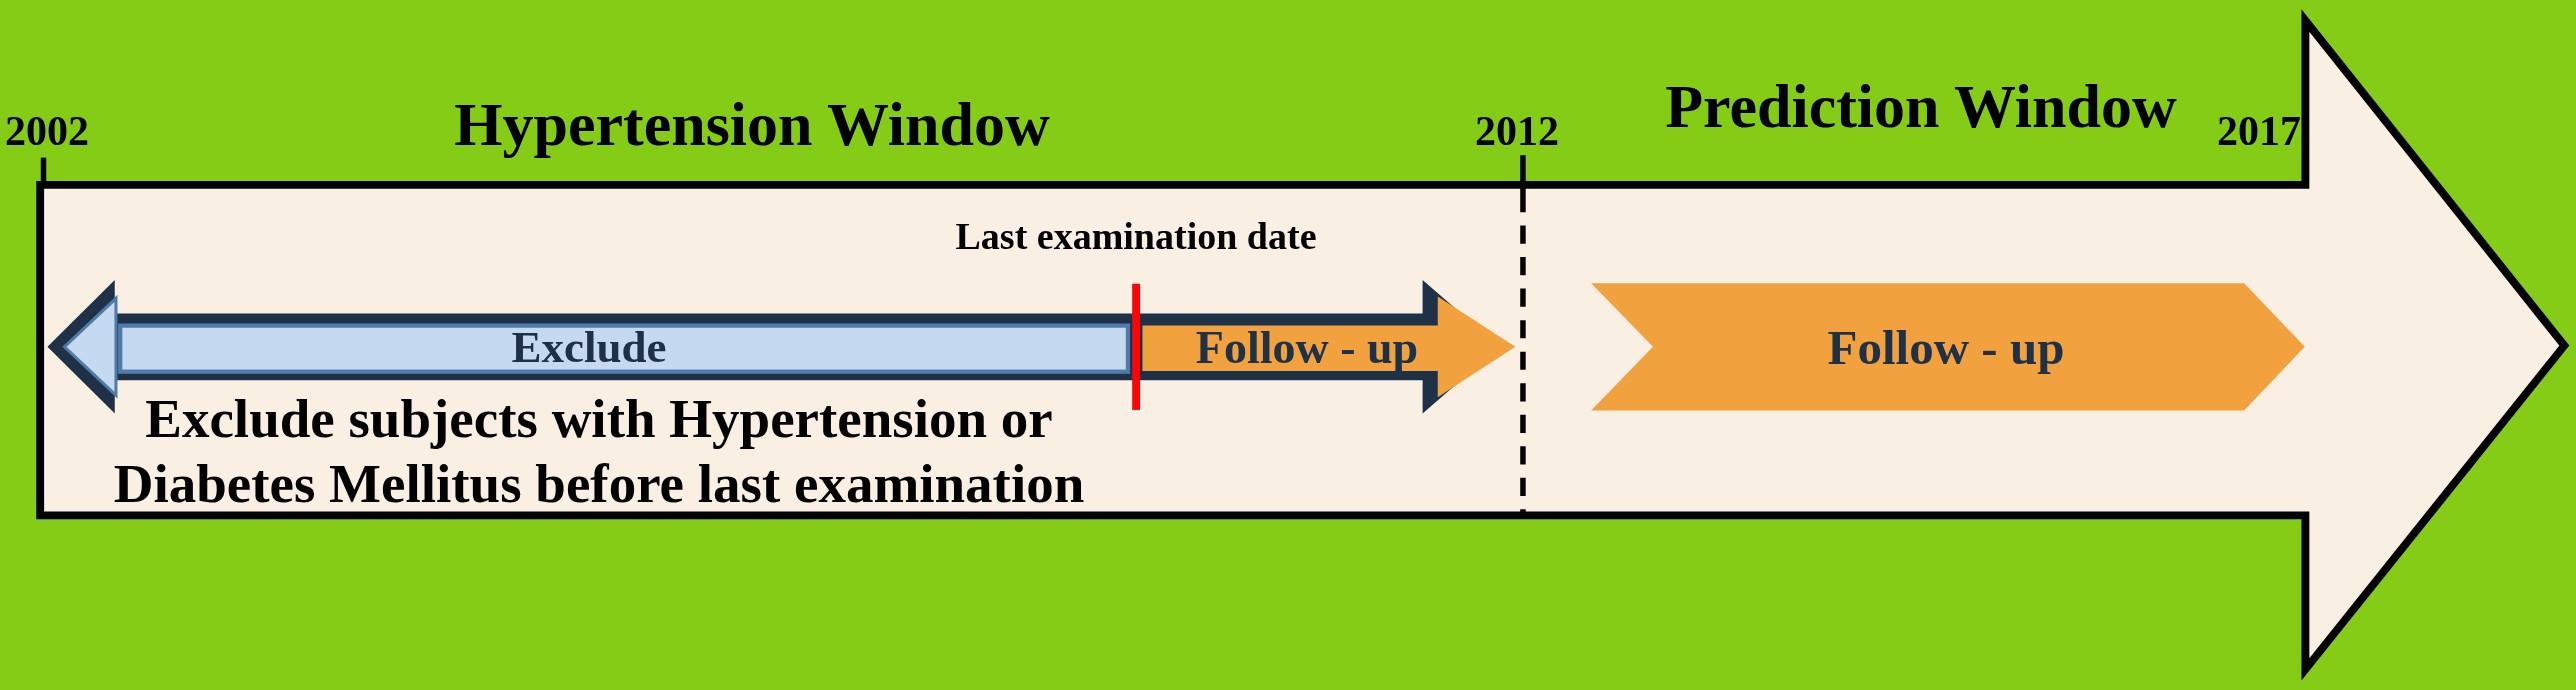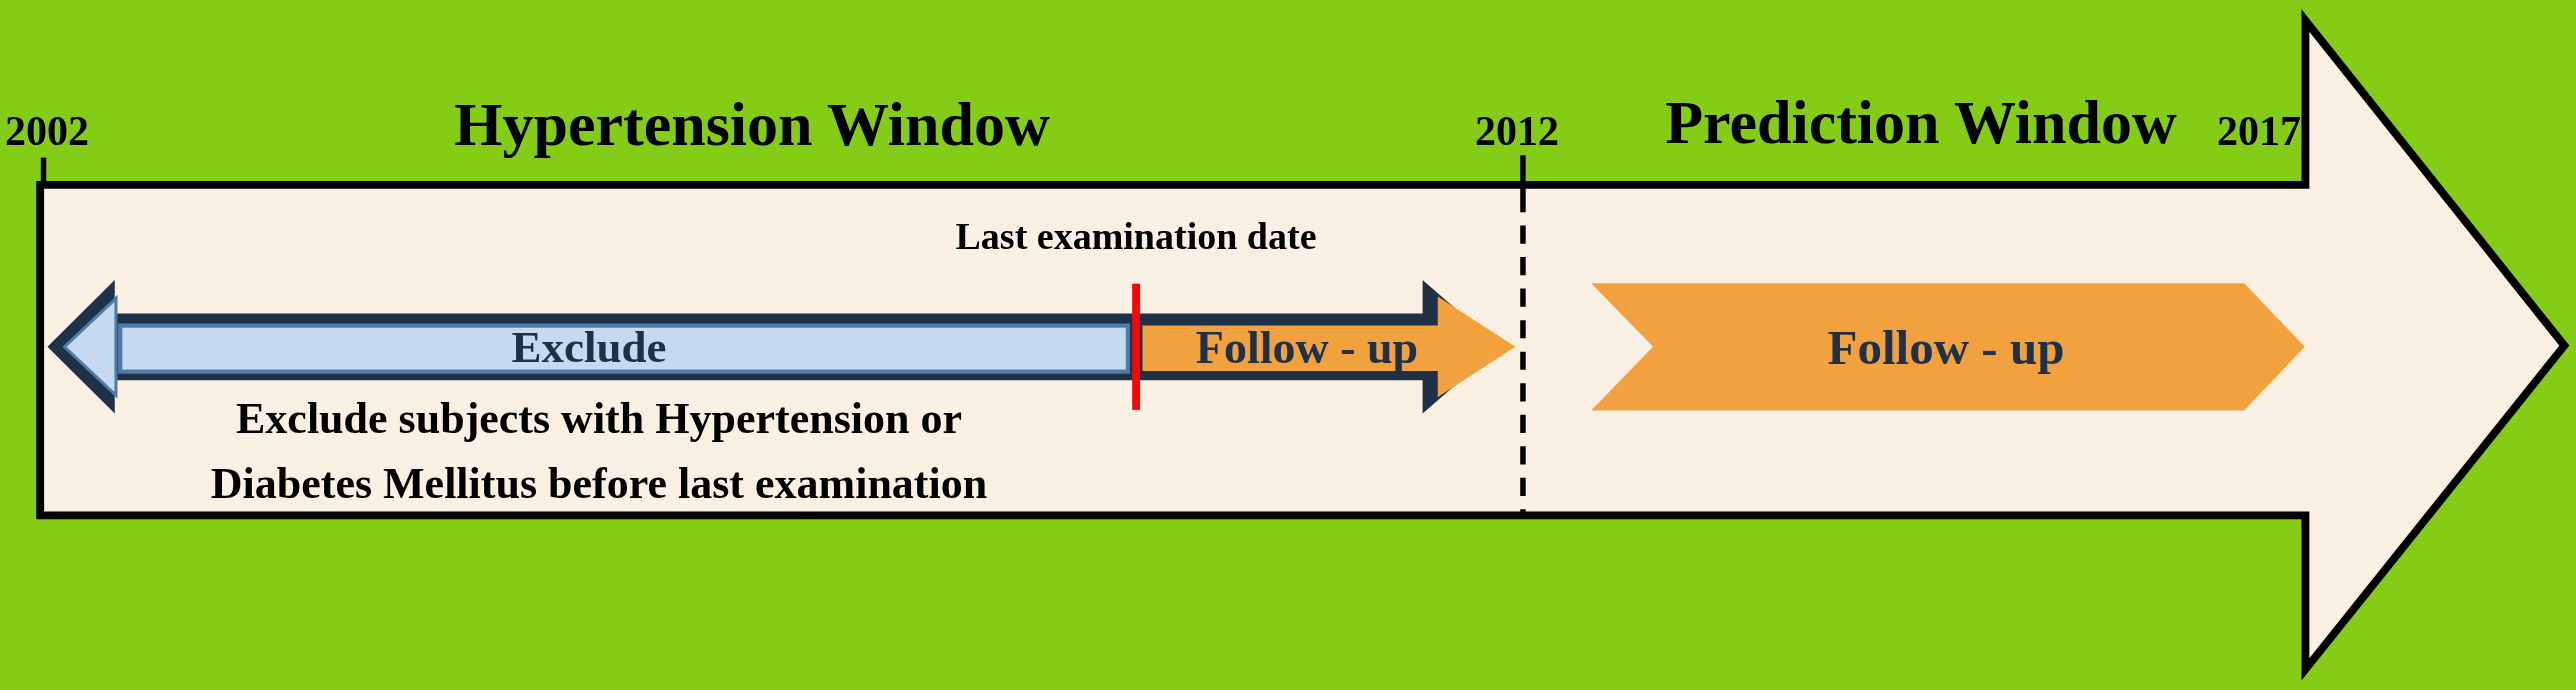--- a/index.html
+++ b/index.html
@@ -22,21 +22,21 @@
     white-space: nowrap;
     font-weight: bold;
     color: #000000;
     line-height: 1.05;
   }
   .year          { font-size: 42px; }
   .window-title  { font-size: 62px; }
   .exam-note     { font-size: 38px; }
   .bar-label     { font-size: 45px; color: #1f3147; }
   .bar-label-lg  { font-size: 49px; color: #1f3147; }
-  .exclusion     { font-size: 44px; }
+  .exclusion     { font-size: 55px; }
 </style>
 </head>
 <body>
 
 <div class="canvas">
 
   <svg class="layer-svg" viewBox="0 0 4246 1138">
 
     <path d="M 65,305 L 3801,305 L 3801,34 L 4228,570 L 3801,1104 L 3801,850 L 65,850 Z" fill="#faefe3" stroke="#000000" stroke-width="13" stroke-linejoin="miter"></path>
 
@@ -56,21 +56,21 @@
     <rect x="1866" y="468" width="13" height="208" fill="#fa0606"></rect>
 
     <polygon points="2623,467 3700,467 3800,572 3700,677 2623,677 2725,572" fill="#f1a13e"></polygon>
   </svg>
 
   <div class="label year" style="left:47px;  top:131px;">2002</div>
   <div class="label year" style="left:1517px; top:131px;text-align:right;">2012</div>
   <div class="label year" style="left:2259px; top:131px;">2017</div>
 
   <div class="label window-title" style="left:752px; top:125px;">Hypertension Window</div>
-  <div class="label window-title" style="left:1921px; top:123px;text-align:right;">Prediction Window</div>
+  <div class="label window-title" style="left:1921px; top:107px;text-align:right;">Prediction Window</div>
 
   <div class="label exam-note" style="left:1136px; top:237px;">Last examination date</div>
 
   <div class="label bar-label" style="left:589px;  top:348px;">Exclude</div>
   <div class="label bar-label" style="left:1307px; top:348px; font-size:46px;">Follow - up</div>
   <div class="label bar-label-lg" style="left:1946px; top:348px;">Follow - up</div>
 
   <div class="label exclusion" style="left:599px; top:419px;">Exclude subjects with Hypertension or</div>
   <div class="label exclusion" style="left:599px; top:474px;margin-top:10px;">Diabetes Mellitus before last examination</div>
 

